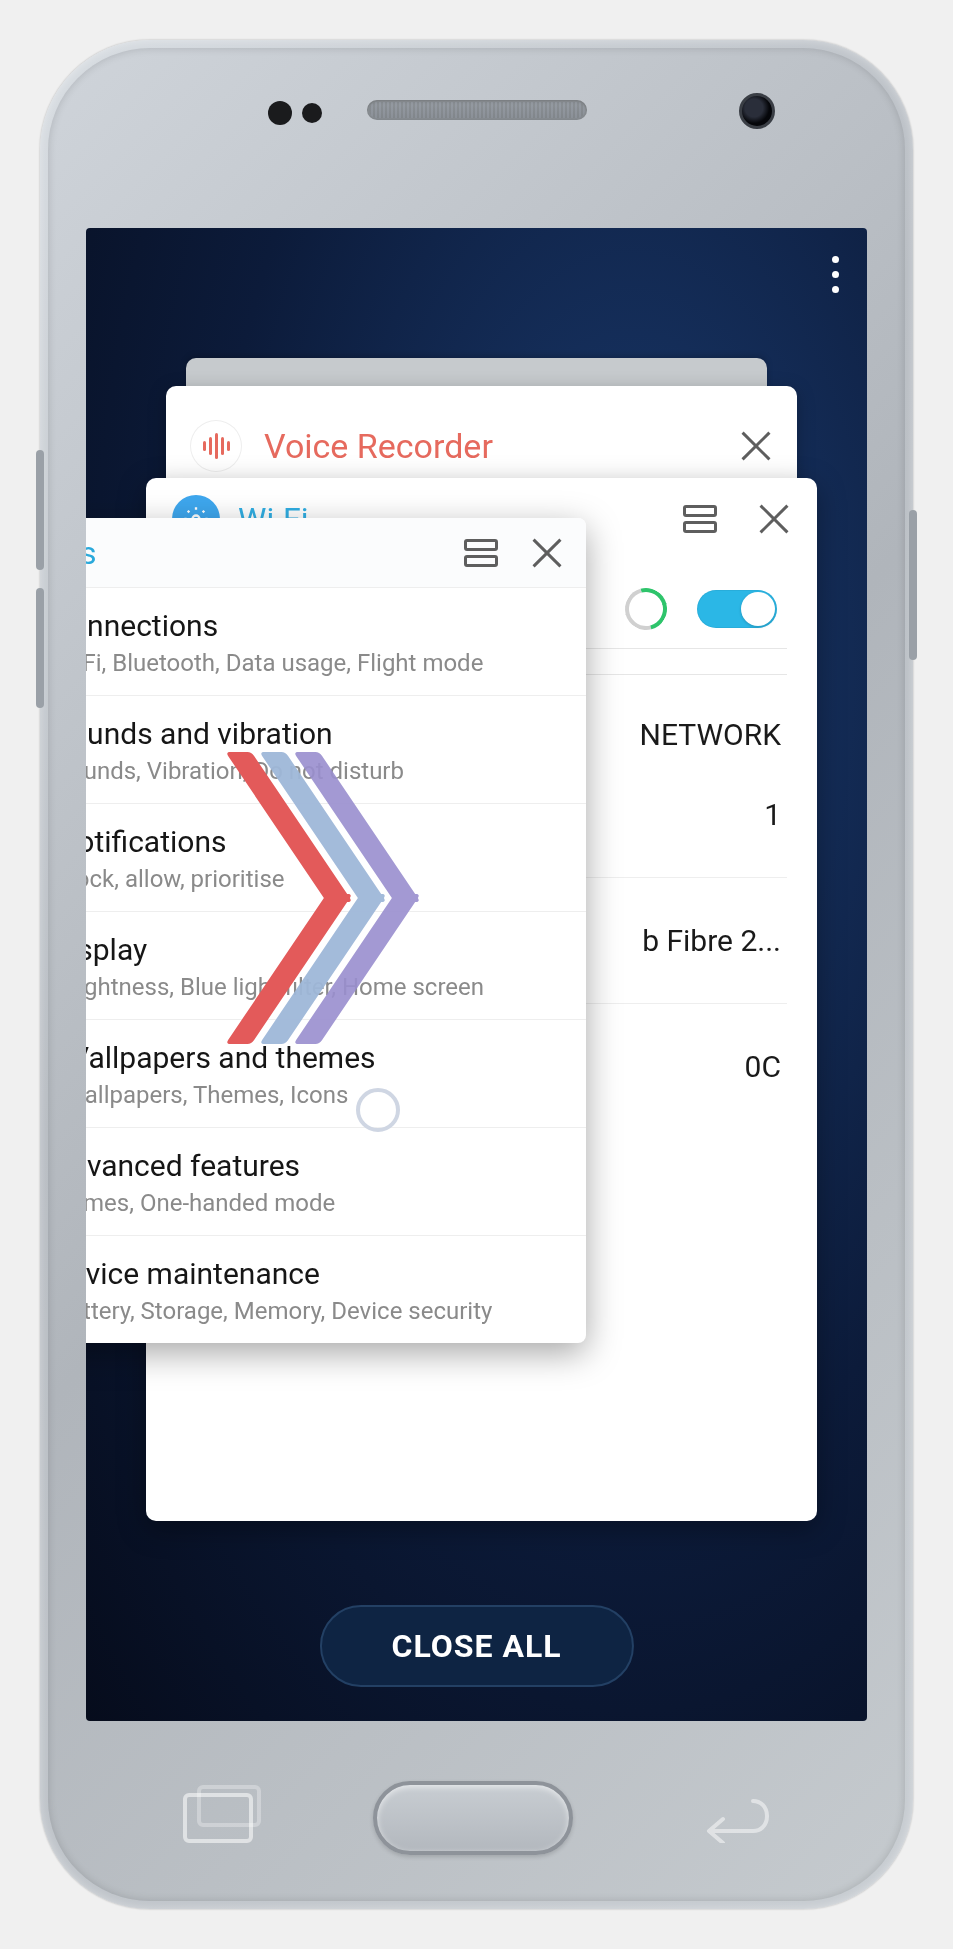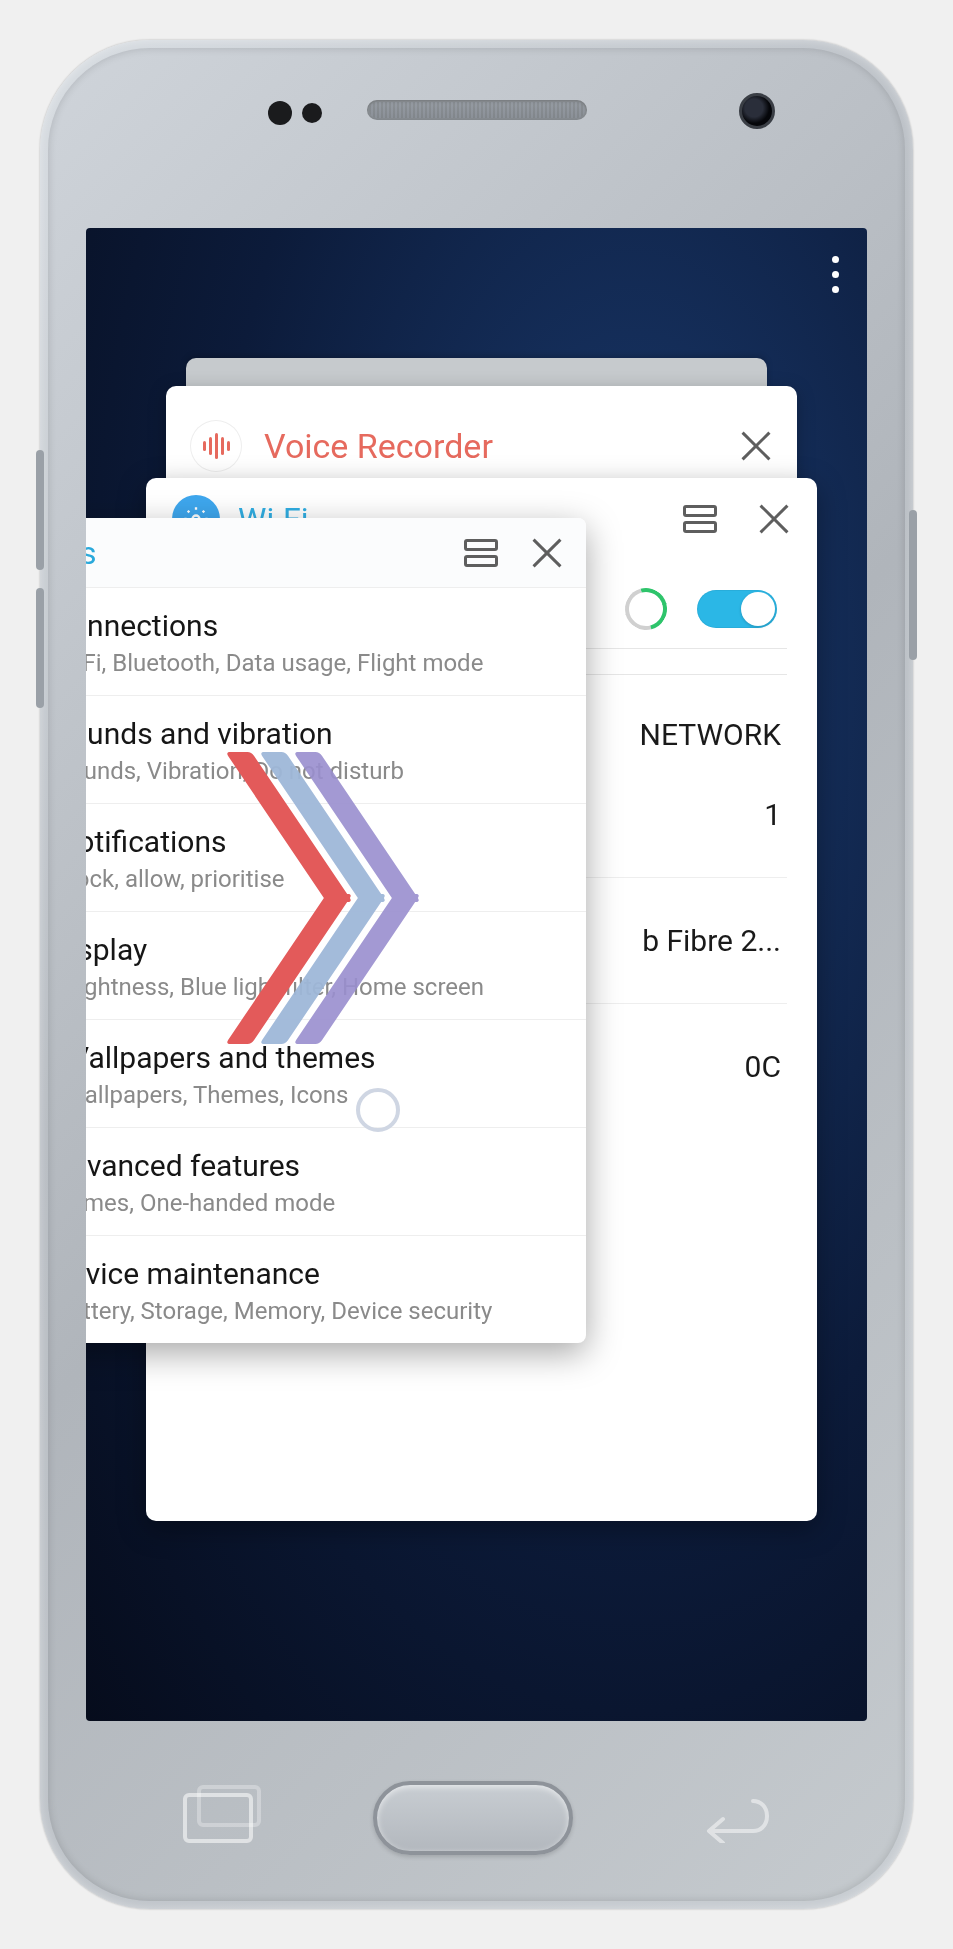--- a/index.html
+++ b/index.html
@@ -236,20 +236,21 @@
         </div>
       </div>
 
       <div class="swipe">
         <div class="chev c1"></div>
         <div class="chev c2"></div>
         <div class="chev c3"></div>
       </div>
       <div class="touch-dot"></div>
 
+      <div class="closeall">CLOSE ALL</div>
     </div>
 
     <div class="hw">
       <div class="recents"></div>
       <div class="home"></div>
       <div class="back">
         <svg viewBox="0 0 78 54" fill="none" stroke="#fff" stroke-width="4" stroke-linecap="round">
           <path d="M60 12 C 68 12 74 18 74 27 C 74 36 68 42 60 42 L 18 42"></path>
           <path d="M30 30 L16 42 L30 54" stroke-linejoin="round"></path>
         </svg>

